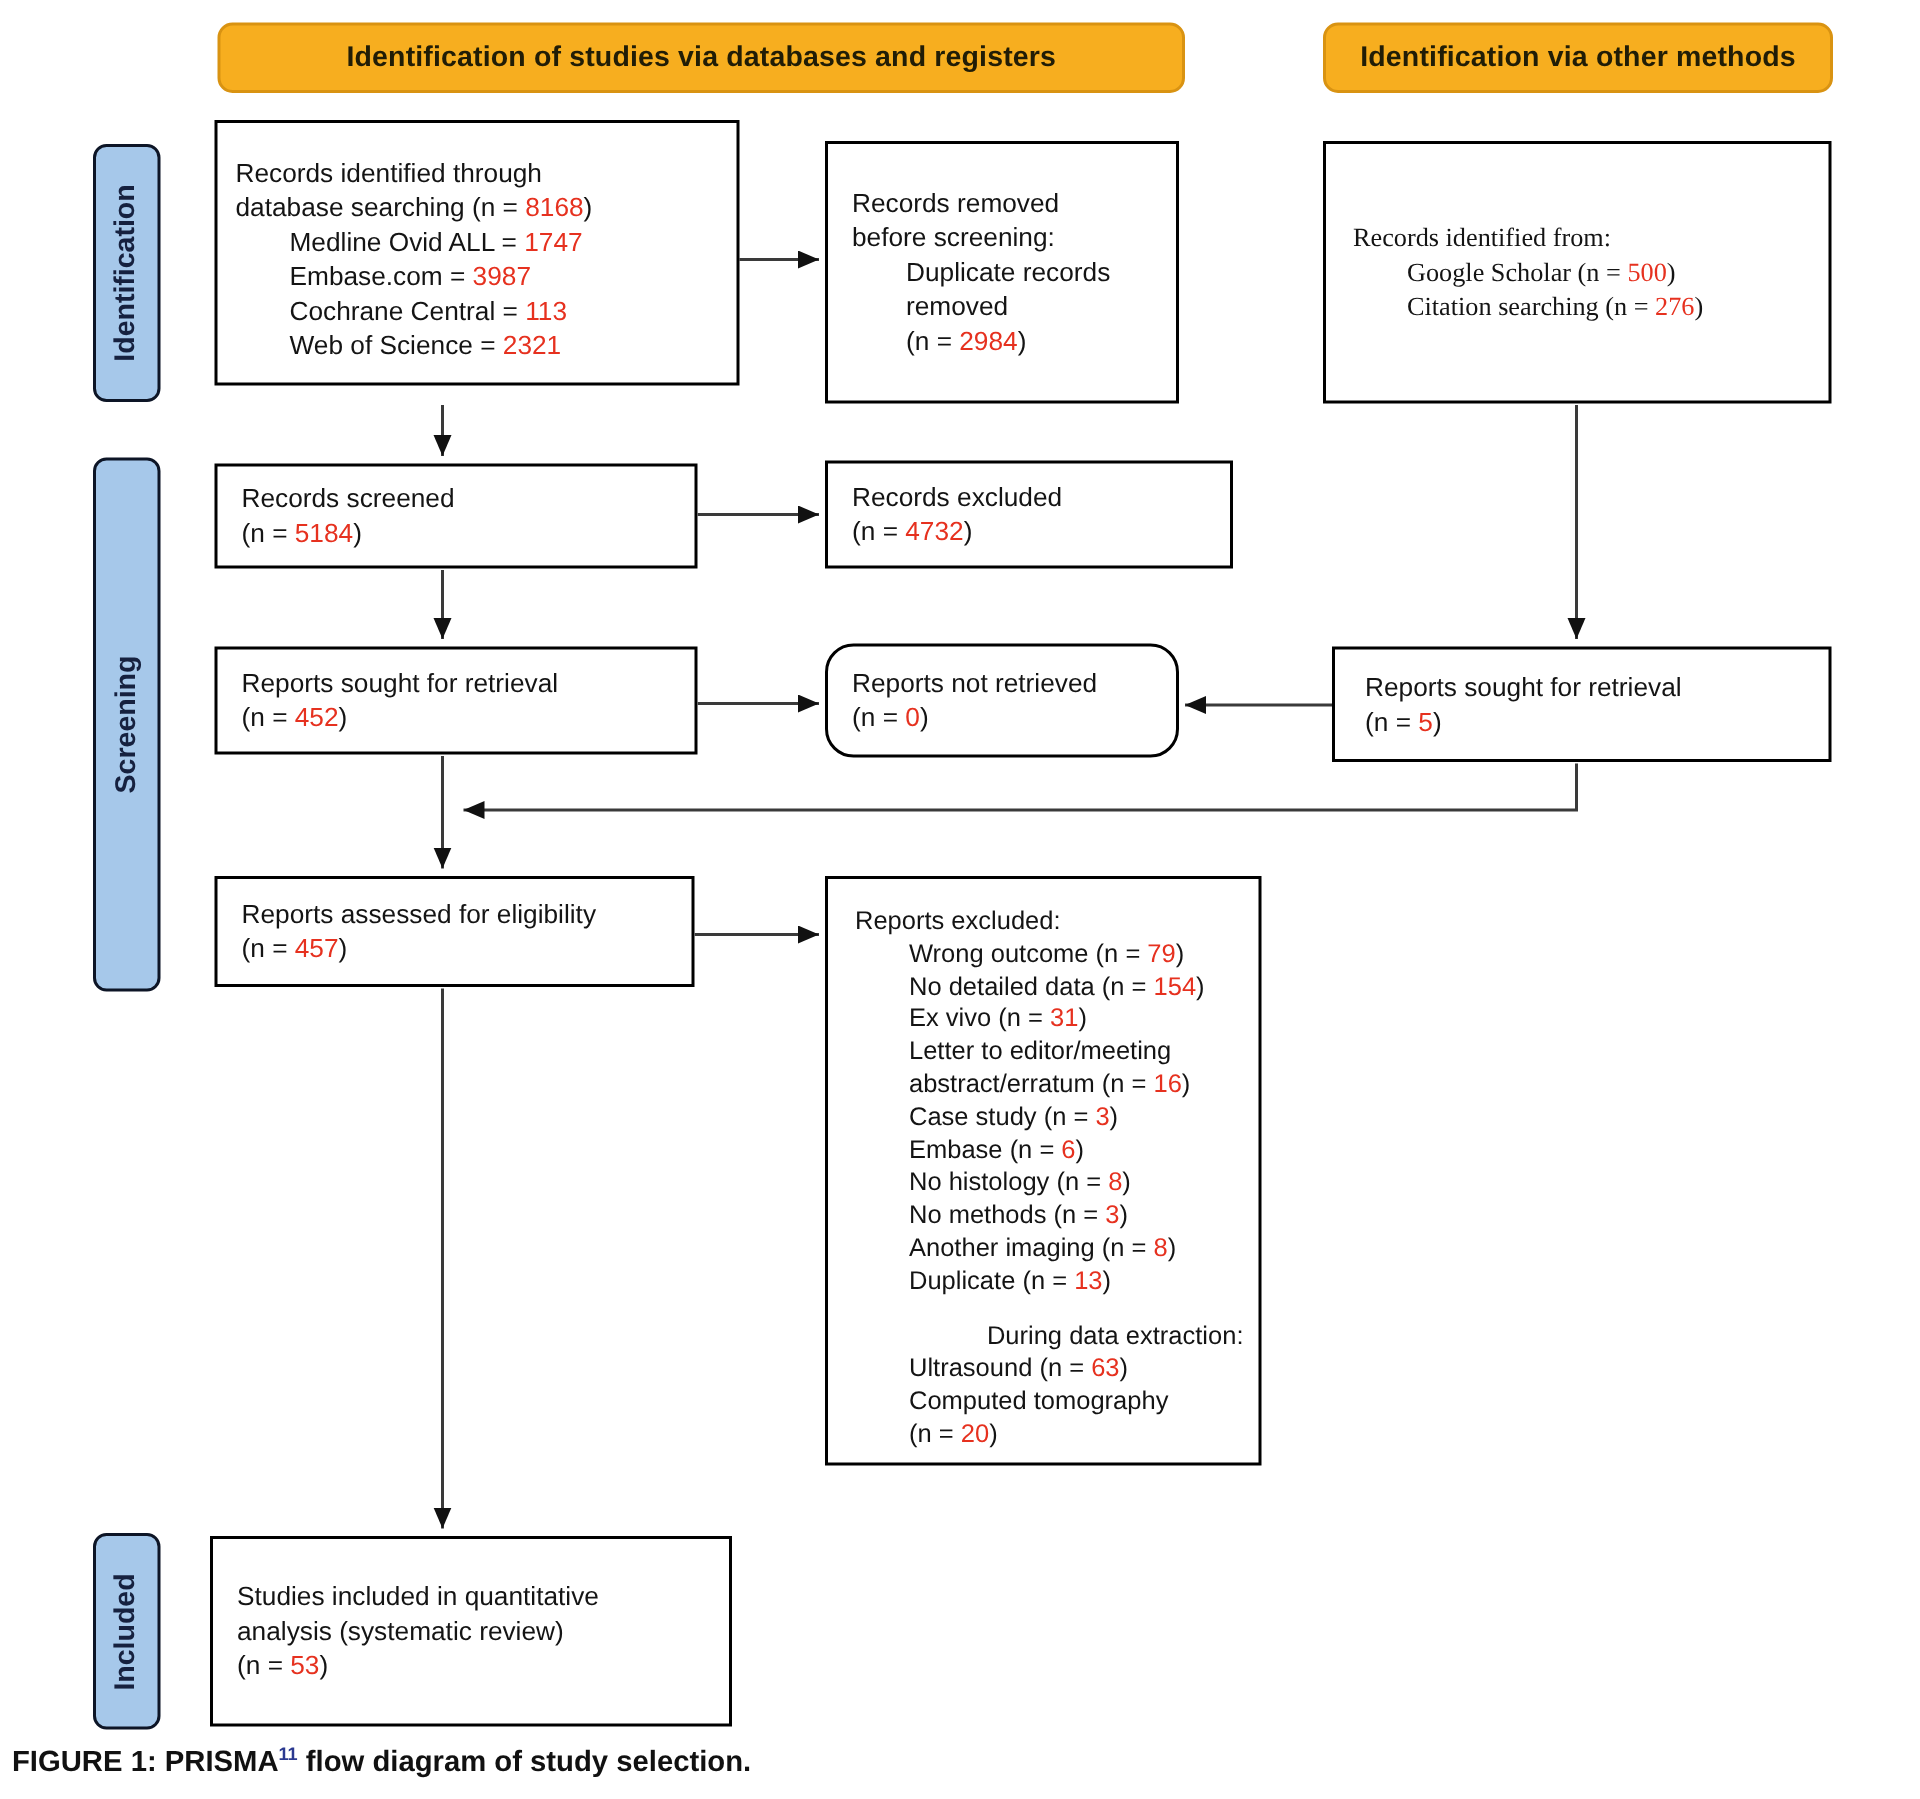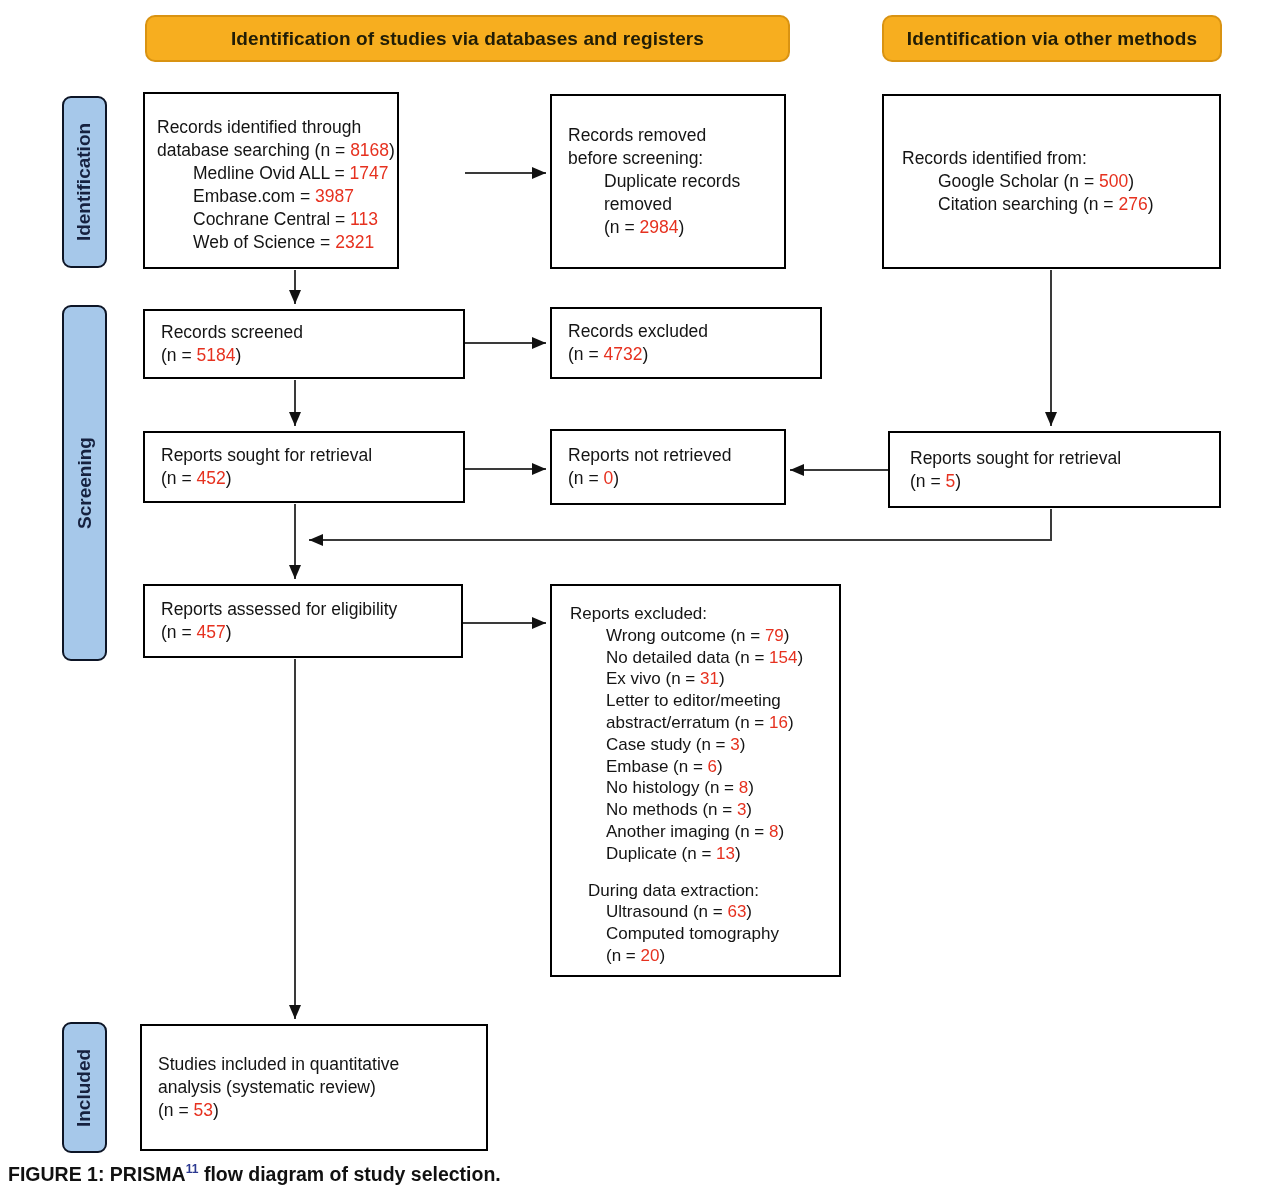--- a/index.html
+++ b/index.html
@@ -36,31 +36,31 @@
   
   .fbox{
     position:absolute;box-sizing:border-box;background:#fff;
     border:2.5px solid #000;
     font-size:17.5px;line-height:23px;color:#141414;
     padding:10px 10px 10px 16px;
     display:flex;flex-direction:column;justify-content:center;
   }
   .fbox.top-align{justify-content:flex-start;}
   .line{white-space:nowrap;}
-  .ind1{padding-left:18px;}
+  .ind1{padding-left:18px;text-align:right;}
   .ind2{padding-left:36px;}
   .blank{line-height:15px;}
   .red{color:var(--red,#E6311F);}
-  .b1{left:143px;top:92px;width:256px;height:177px;padding-top:22px;padding-left:12px;}
+  .b1{left:143px;top:80px;width:350px;height:177px;padding-top:22px;padding-left:12px;}
   .b2{left:550px;top:94px;width:236px;height:175px;}
-  .b3{left:882px;top:94px;width:339px;height:175px;padding-left:18px;}
+  .b3{left:882px;top:94px;width:339px;height:175px;padding-left:18px;font-family:Liberation Serif, serif;}
   .b4{left:143px;top:309px;width:322px;height:70px;}
   .b5{left:550px;top:307px;width:272px;height:72px;}
   .b6{left:143px;top:431px;width:322px;height:72px;}
-  .b7{left:550px;top:429px;width:236px;height:76px;}
+  .b7{left:550px;top:429px;width:236px;height:76px;border-radius:19px;}
   .b8{left:888px;top:431px;width:333px;height:77px;padding-left:20px;}
   .b9{left:143px;top:584px;width:320px;height:74px;}
   .b10{left:550px;top:584px;width:291px;height:393px;padding-top:17px;padding-left:18px;line-height:21.8px;font-size:17px;}
   .b11{left:140px;top:1024px;width:348px;height:127px;}
   
   .arrows{position:absolute;left:0;top:0;width:1280px;height:1199px;pointer-events:none;}
   
   .caption{
     position:absolute;left:8px;top:1162px;
     font-weight:bold;font-size:19.5px;color:#111;

